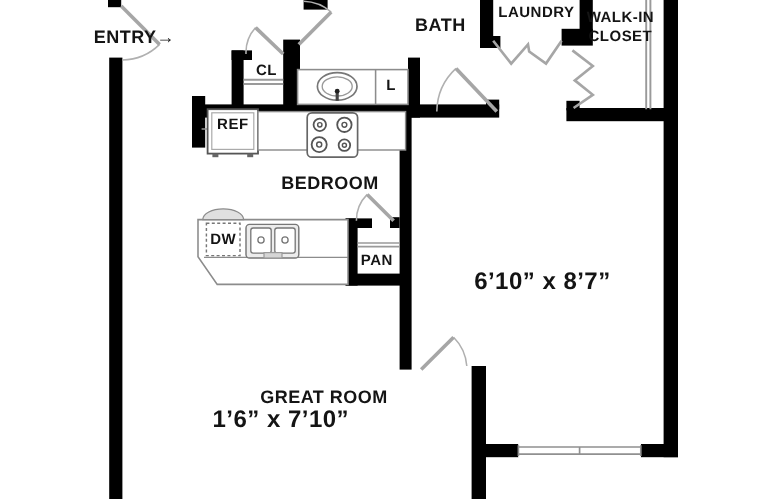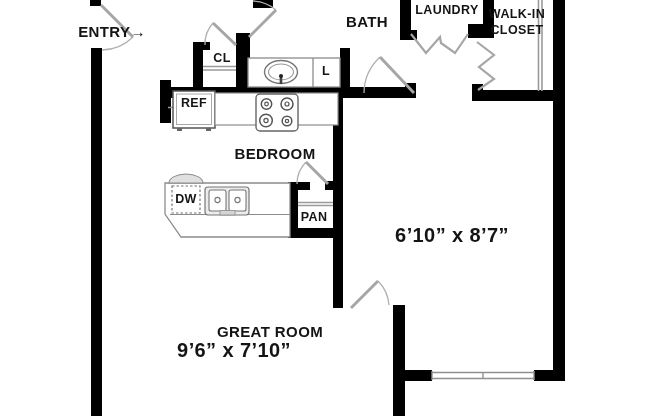--- a/index.html
+++ b/index.html
@@ -143,14 +143,14 @@
   <div class="lbl s13" style="left:517px;top:15px">WALK-IN</div>
   <div class="lbl s13" style="left:517px;top:31px">CLOSET</div>
   <div class="lbl s13" style="left:222px;top:59px">CL</div>
   <div class="lbl s13" style="left:326px;top:72px">L</div>
   <div class="lbl s13" style="left:194px;top:104px">REF</div>
   <div class="lbl s15" style="left:239px;top:154px">BEDROOM</div>
   <div class="lbl s13" style="left:186px;top:200px">DW</div>
   <div class="lbl s13" style="left:314px;top:218px">PAN</div>
   <div class="lbl s14" style="left:452px;top:235px">6’10” x 8’7”</div>
   <div class="lbl s15" style="left:234px;top:332px">GREAT ROOM</div>
-  <div class="lbl s14" style="left:234px;top:350px">9’6” x 7’10”</div>
+  <div class="lbl s14" style="left:234px;top:350px">1’6” x 7’10”</div>
 </div>
 
 </body></html>

